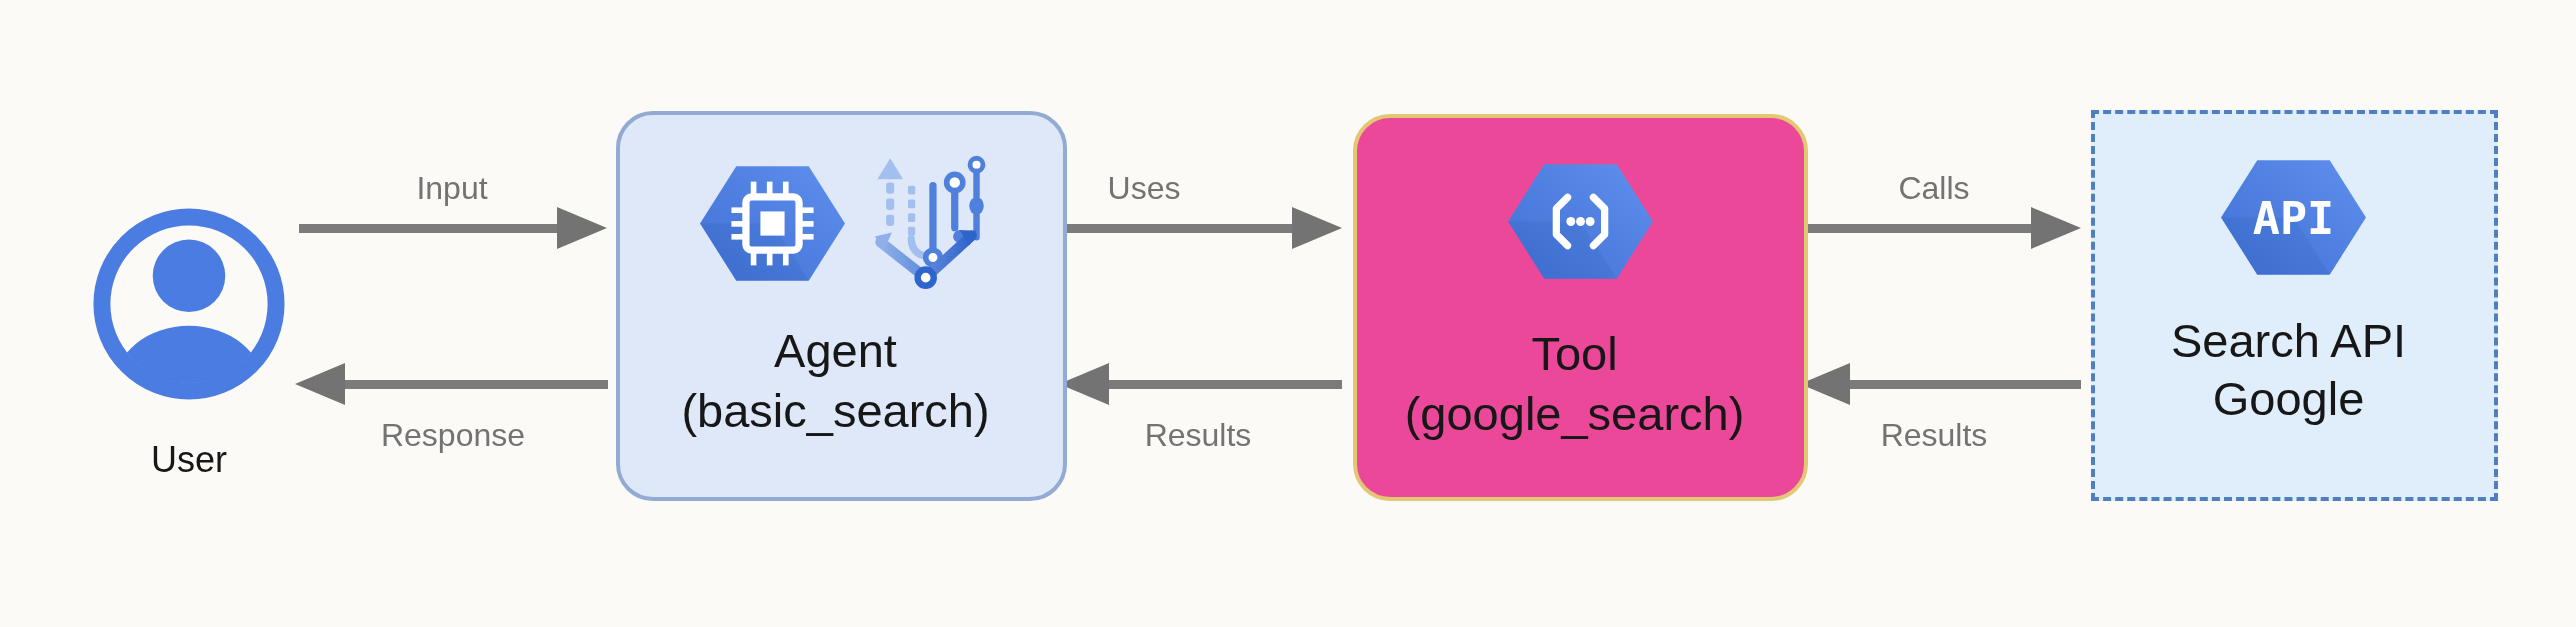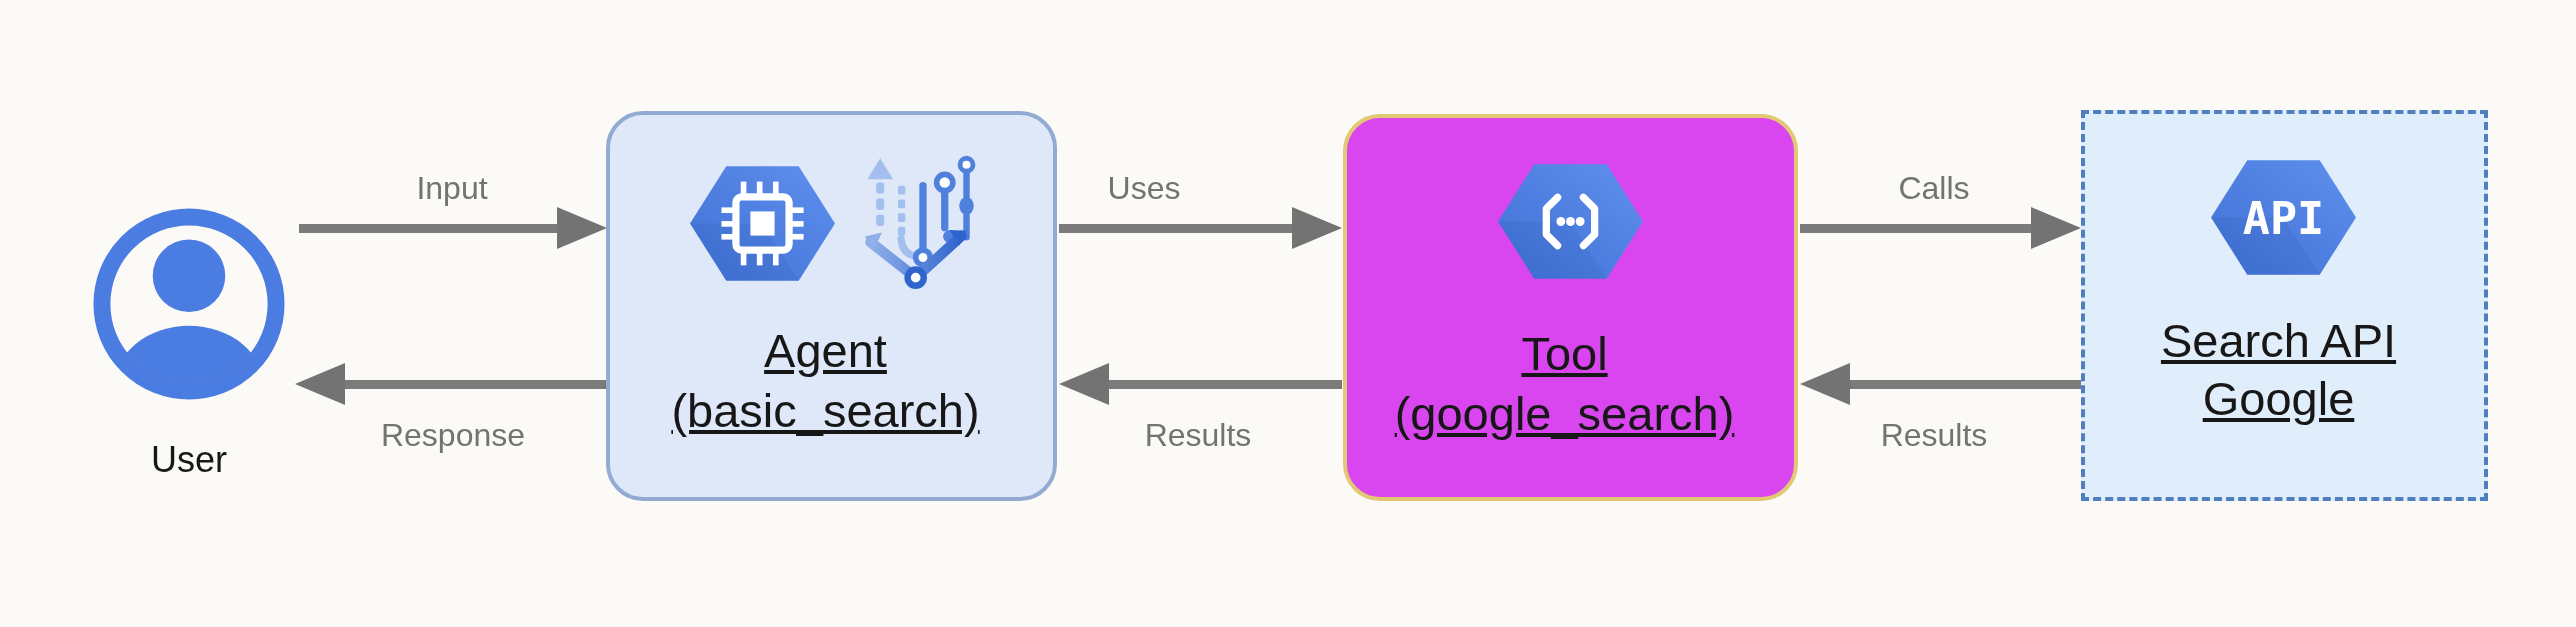--- a/index.html
+++ b/index.html
@@ -1,25 +1,25 @@
 <!DOCTYPE html>
 <html style="font-size:13px"><head>
 <meta charset="utf-8">
 <style>
   html,body{margin:0;padding:0;background:#fbfaf6;}
   .stage{
     position:relative;width:2576px;height:628px;background:#fbfaf6;
     font-family:"Liberation Sans",sans-serif;color:#171717;overflow:hidden;
   }
   
-  .box{position:absolute;box-sizing:border-box;}
+  .box{position:absolute;box-sizing:border-box;margin-left:10px;}
   .box.agent{left:606px;top:111px;width:451px;height:390px;background:#dfe8f8;border:4px solid #93abd2;border-radius:37px;}
-  .box.tool{left:1343px;top:114px;width:455px;height:387px;background:#d946ef;border:4px solid #e3c874;border-radius:37px;}
+  .box.tool{left:1343px;top:114px;width:455px;height:387px;background:#ec4899;border:4px solid #e3c874;border-radius:37px;}
   .box.api{left:2081px;top:110px;width:407px;height:391px;background:#e0edfa;border:4px dashed #4f7fc1;}
-  .box-text{position:absolute;left:0;right:12px;text-align:center;font-size:47px;line-height:60px;color:#171717;text-decoration:underline;}
+  .box-text{position:absolute;left:0;right:12px;text-align:center;font-size:47px;line-height:60px;color:#171717;}
   .agent .box-text{top:206px;}
   .tool .box-text{top:206px;}
   .api .box-text{top:198px;line-height:58px;}
   .box-icon{position:absolute;}
   .agent .hex-icon{left:76px;top:44px;}
   .agent .tree-icon{left:246px;top:38px;}
   .tool .hex-icon{left:147px;top:39px;}
   .api .hex-icon{left:122px;top:39px;}
   
   .user-icon{position:absolute;left:85px;top:200px;}

